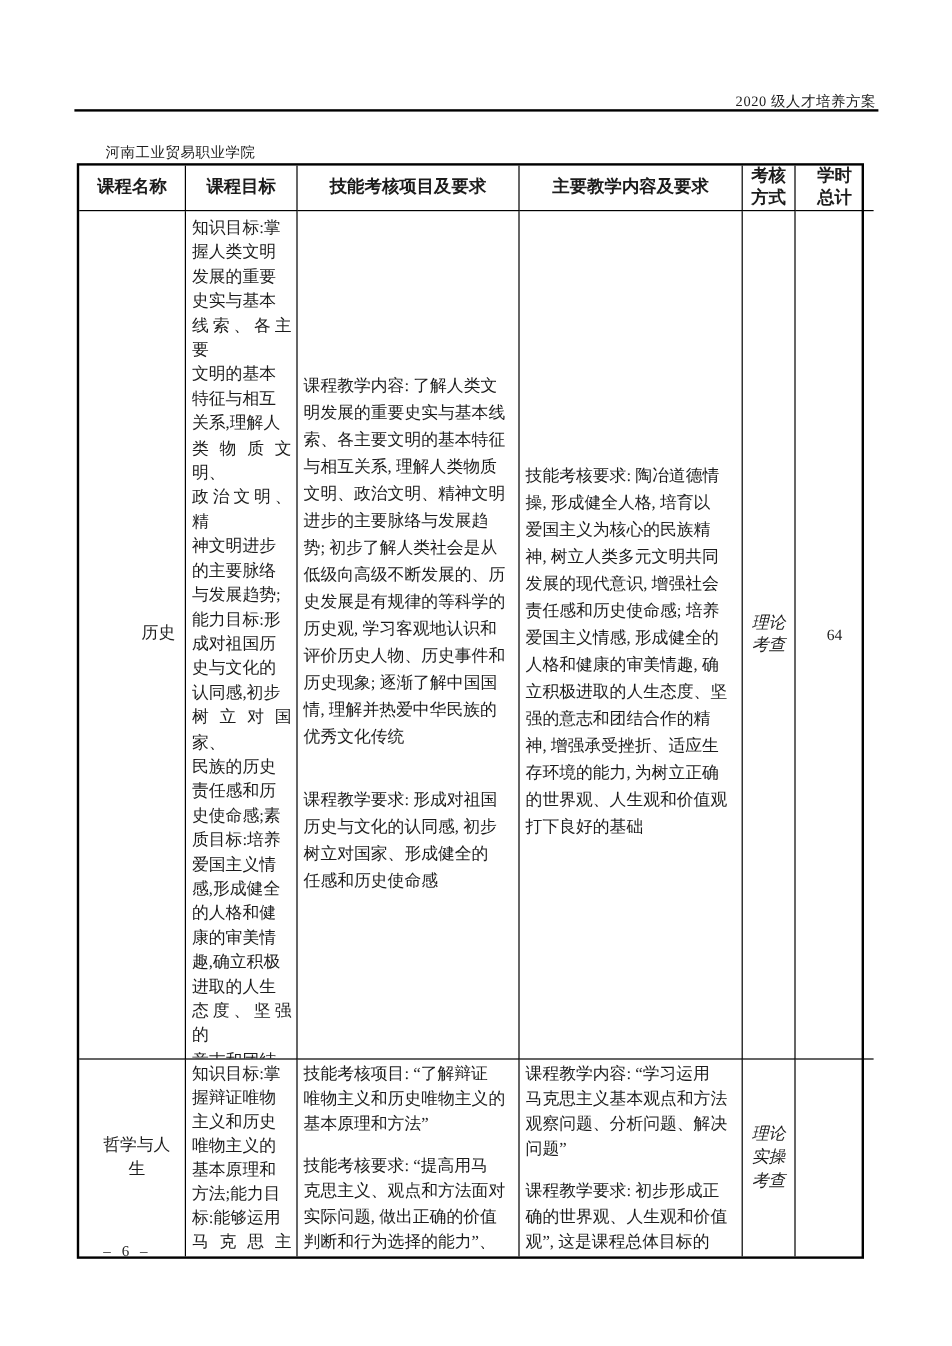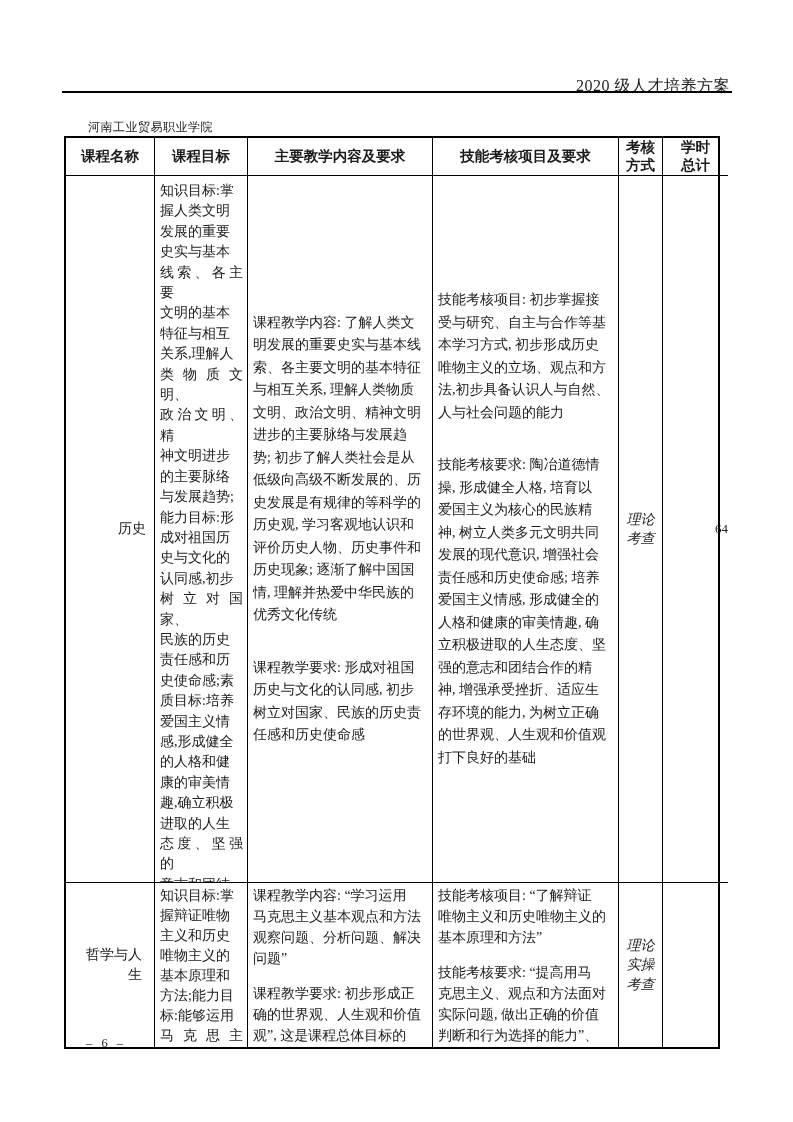--- a/index.html
+++ b/index.html
@@ -8,21 +8,21 @@
     background:#ffffff;
     position:relative;
     font-family:"Liberation Serif","DejaVu Serif",serif;
     color:#1c1c1c;
     overflow:hidden;
   }
   .pre{white-space:pre-line;}
 
   
   .hdr-left{position:absolute;left:88px;top:76px;font-size:12px;letter-spacing:0.5px;margin-top:43px;}
-  .hdr-right{position:absolute;right:63px;top:76px;font-size:16px;letter-spacing:0.5px;}
+  .hdr-right{position:absolute;right:63px;top:76px;font-size:12px;letter-spacing:0.5px;}
   .hdr-rule{position:absolute;left:62px;top:91px;width:670px;height:2px;background:#000;}
 
   
   .doc-table{
     position:absolute;left:64px;top:101px;
     width:656px;height:913px;
     box-sizing:border-box;
     border:2px solid #000;
     display:grid;
     grid-template-columns:89px 93px 185px 186px 44px 65px;
@@ -37,58 +37,58 @@
   .br{border-right:1px solid #000;}
   .bb{border-bottom:1px solid #000;}
 
   .th{
     display:flex;align-items:center;justify-content:center;
     font-weight:bold;font-size:14.5px;text-align:center;
     line-height:17.5px;
   }
 
   .c-name-center{display:flex;align-items:center;justify-content:center;text-align:center;line-height:20px;padding-left:44px;}
-  .c-name-left{display:flex;align-items:center;justify-content:flex-start;text-align:right;
+  .c-name-left{display:flex;align-items:center;justify-content:flex-start;text-align:center;
     padding-left:20px;padding-right:5px;line-height:20px;}
 
   .c-obj{padding:5px 4px 0 5px;line-height:20.4px;text-align:justify;}
   .c-obj.r2{line-height:20px;padding-top:3px;}
 
   .c-text{display:flex;flex-direction:column;padding:0 6px 0 5px;line-height:22.5px;text-align:justify;}
   .c-text.r1{justify-content:center;}
   .c-text.r2{justify-content:flex-start;padding-top:2px;line-height:21px;}
   .c-text.r1 .p2{margin-top:30px;}
   .c-text.r2 .p2{margin-top:14px;}
 
   .c-method{display:flex;align-items:center;justify-content:center;text-align:right;line-height:19.5px;font-style:italic;}
-  .c-hours{display:flex;align-items:center;justify-content:flex-end;font-size:13px;}
+  .c-hours{display:flex;align-items:center;justify-content:center;font-size:13px;}
 
   
   .footer{position:absolute;left:86px;top:1036px;font-size:12.5px;letter-spacing:3px;}
 </style>
 </head>
 <body>
 
 <div class="hdr-left">河南工业贸易职业学院</div>
 <div class="hdr-right">2020 级人才培养方案</div>
 <div class="hdr-rule"></div>
 
 <div class="doc-table">
 
   <div class="cell th br bb">
       <span class="pre">课程名称</span>
     </div>
   <div class="cell th br bb">
       <span class="pre">课程目标</span>
     </div>
   <div class="cell th br bb">
+      <span class="pre">技能考核项目及要求</span>
+    </div>
+  <div class="cell th br bb">
       <span class="pre">主要教学内容及要求</span>
-    </div>
-  <div class="cell th br bb">
-      <span class="pre">技能考核项目及要求</span>
     </div>
   <div class="cell th br bb">
       <span class="pre">考核
 方式</span>
     </div>
   <div class="cell th bb">
       <span class="pre">学时
 总计</span>
     </div>
 
@@ -139,30 +139,24 @@
 势; 初步了解人类社会是从
 低级向高级不断发展的、历
 史发展是有规律的等科学的
 历史观, 学习客观地认识和
 评价历史人物、历史事件和
 历史现象; 逐渐了解中国国
 情, 理解并热爱中华民族的
 优秀文化传统</div>
     <div class="pre p2">课程教学要求: 形成对祖国
 历史与文化的认同感, 初步
-树立对国家、民族的历史责
+树立对国家、形成健全的
 任感和历史使命感</div>
   </div>
   <div class="cell c-text r1 br bb">
-    <div class="pre p1">技能考核项目: 初步掌握接
-受与研究、自主与合作等基
-本学习方式, 初步形成历史
-唯物主义的立场、观点和方
-法,初步具备认识人与自然、
-人与社会问题的能力</div>
     <div class="pre p2">技能考核要求: 陶冶道德情
 操, 形成健全人格, 培育以
 爱国主义为核心的民族精
 神, 树立人类多元文明共同
 发展的现代意识, 增强社会
 责任感和历史使命感; 培养
 爱国主义情感, 形成健全的
 人格和健康的审美情趣, 确
 立积极进取的人生态度、坚
 强的意志和团结合作的精
@@ -185,37 +179,37 @@
     </div>
   <div class="cell c-obj r2 br pre">知识目标:掌
 握辩证唯物
 主义和历史
 唯物主义的
 基本原理和
 方法;能力目
 标:能够运用
 马克思主义、</div>
   <div class="cell c-text r2 br">
+    <div class="pre p1">技能考核项目: “了解辩证
+唯物主义和历史唯物主义的
+基本原理和方法”</div>
+    <div class="pre p2">技能考核要求: “提高用马
+克思主义、观点和方法面对
+实际问题, 做出正确的价值
+判断和行为选择的能力”、</div>
+  </div>
+  <div class="cell c-text r2 br">
     <div class="pre p1">课程教学内容: “学习运用
 马克思主义基本观点和方法
 观察问题、分析问题、解决
 问题”</div>
     <div class="pre p2">课程教学要求: 初步形成正
 确的世界观、人生观和价值
 观”, 这是课程总体目标的</div>
   </div>
-  <div class="cell c-text r2 br">
-    <div class="pre p1">技能考核项目: “了解辩证
-唯物主义和历史唯物主义的
-基本原理和方法”</div>
-    <div class="pre p2">技能考核要求: “提高用马
-克思主义、观点和方法面对
-实际问题, 做出正确的价值
-判断和行为选择的能力”、</div>
-  </div>
   <div class="cell c-method br">
       <span class="pre">理论
 实操
 考查</span>
     </div>
 
 </div>
 
 <div class="footer">– 6 –</div>
 

